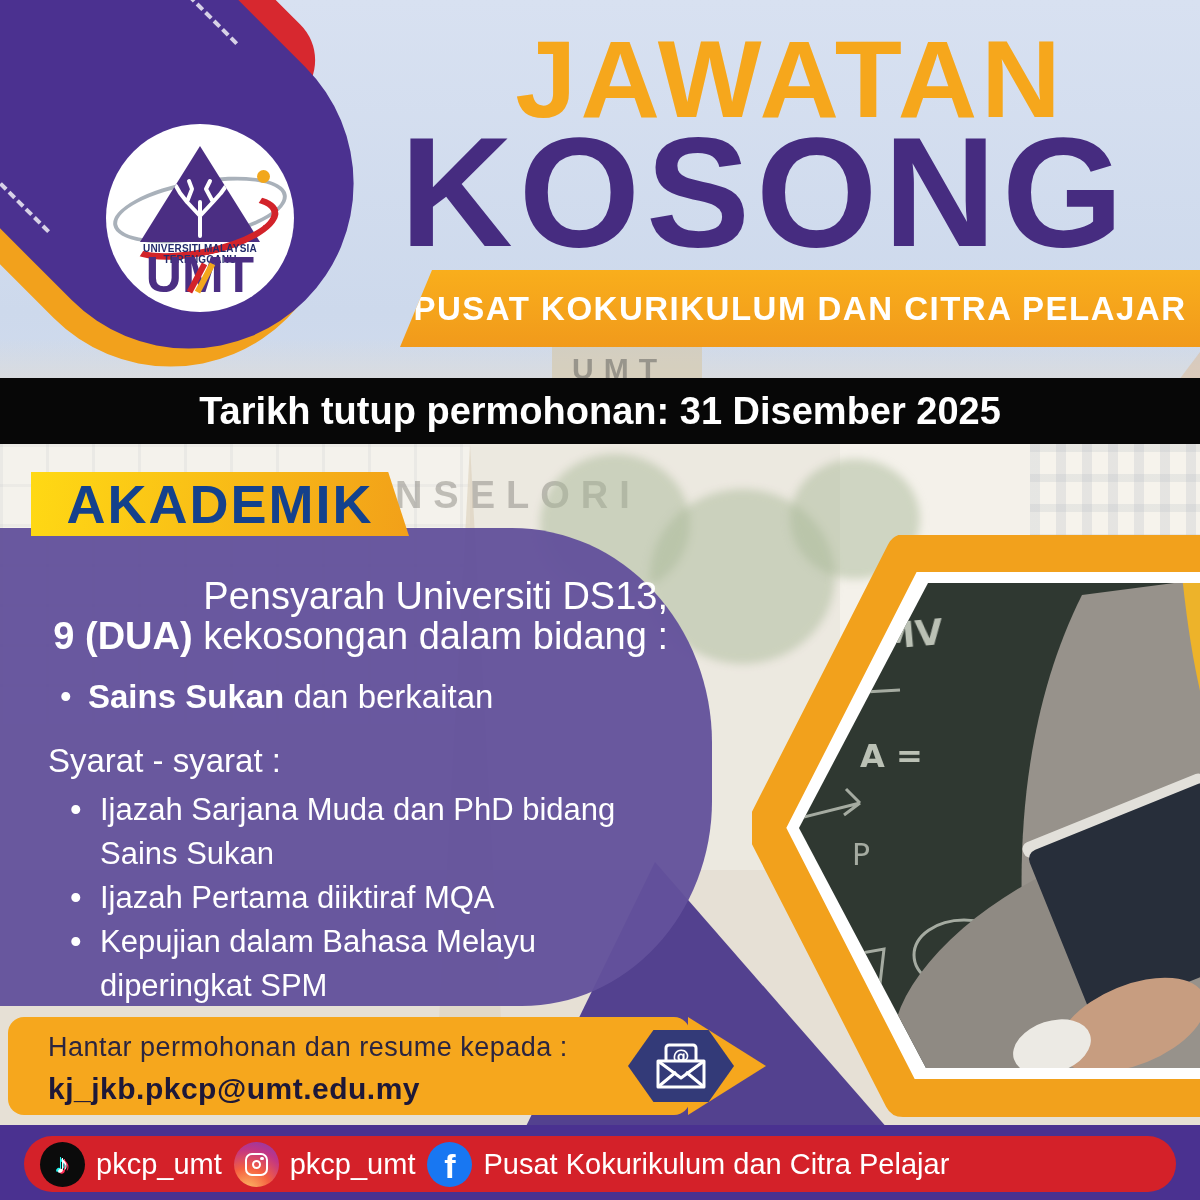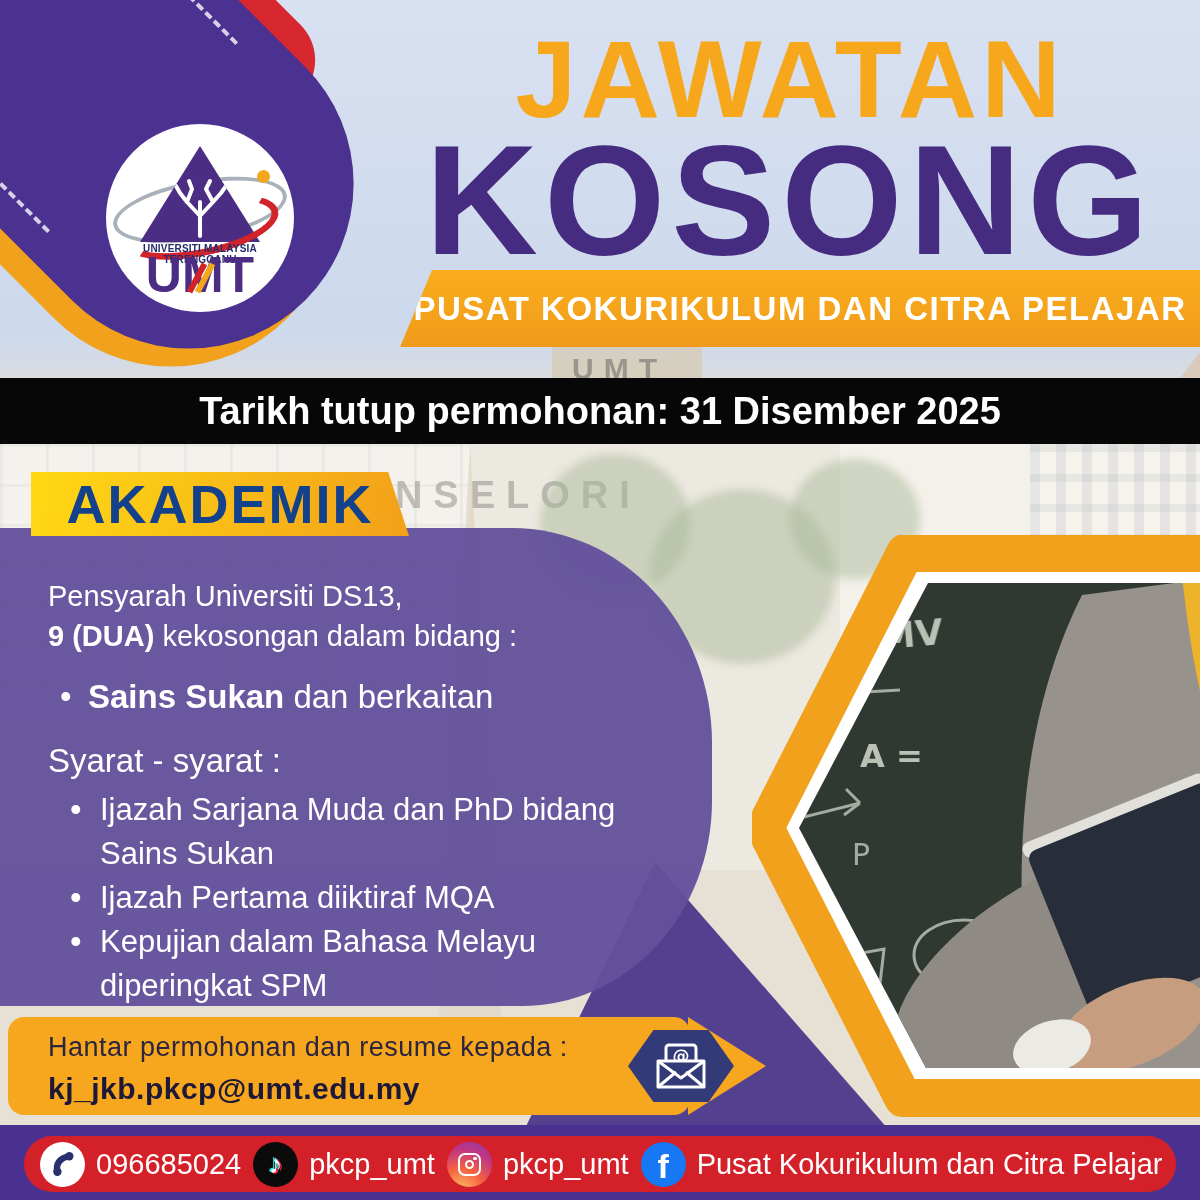--- a/index.html
+++ b/index.html
@@ -48,21 +48,21 @@
   .logo-abbr { position:absolute; left:0; top:126px; width:100%; text-align:center;
                font-size:50px; font-weight:bold; color:#4b2e83; line-height:1; z-index:4; }
   .m-slash-r { position:absolute; left:88px; top:138px; width:6px; height:32px;
                background:#d2232a; transform:rotate(28deg); z-index:5; }
   .m-slash-o { position:absolute; left:96px; top:138px; width:6px; height:32px;
                background:#f2a71c; transform:rotate(28deg); z-index:5; }
 
   
   .title-top { position:absolute; left:400px; top:24px; width:780px; text-align:center;
                font-size:110px; font-weight:bold; letter-spacing:4px; color:#f6a71c; line-height:1; }
-  .title-bottom { position:absolute; left:400px; top:122px; width:780px; text-align:center;
+  .title-bottom { position:absolute; left:400px; top:114px; width:780px; text-align:left;
                   font-size:156px; font-weight:bold; letter-spacing:6px; color:#462c80; line-height:1; }
   .dept-banner { position:absolute; left:400px; top:270px; width:800px; height:77px;
                  background:linear-gradient(180deg,#f9ae1c,#f19a1b);
                  clip-path:polygon(32px 0,100% 0,100% 100%,0 100%);
                  display:flex; align-items:center; justify-content:center;
                  color:#ffffff; font-weight:bold; font-size:33px; letter-spacing:1.5px; }
 
   
   .deadline-bar { position:absolute; left:0; top:378px; width:1200px; height:66px;
                   background:#070707; display:flex; align-items:center; justify-content:center;
@@ -96,21 +96,21 @@
   
   .panel { position:absolute; left:0; top:528px; width:712px; height:478px;
            background:rgba(99,81,155,0.96);
            border-radius:0 200px 190px 0 / 0 215px 205px 0; z-index:2; }
   .badge { position:absolute; left:31px; top:472px; width:378px; height:64px;
            background:linear-gradient(100deg,#ffd914 0%, #f2a019 100%);
            clip-path:polygon(0 0, 94.5% 0, 100% 100%, 0 100%);
            display:flex; align-items:center; justify-content:center;
            color:#14418c; font-weight:bold; font-size:54px; letter-spacing:2px; z-index:3; }
   .panel-content { position:absolute; left:48px; top:576px; width:620px; color:#ffffff; z-index:3; }
-  .intro { font-size:29px; line-height:40px; font-weight:normal; }
+  .intro { font-size:38px; line-height:40px; font-weight:normal;text-align:right; }
   .bold { font-weight:bold; }
   .field-row { margin-top:20px; font-size:33px; line-height:42px; padding-left:40px; position:relative; }
   .field-row .dot, .req-list li .dot { position:absolute; left:12px; top:0; font-size:33px; }
   .syarat-title { margin-top:22px; font-size:33px; line-height:42px; }
   .req-list { list-style:none; margin-top:6px; }
   .req-list li { position:relative; padding-left:52px; font-size:31px; line-height:44px; }
   .req-list li .dot { left:22px; }
 
   
   .wedge { position:absolute; left:450px; top:840px; width:520px; height:360px;
@@ -287,30 +287,20 @@
         <path d="M8,19 L54,19 L54,45 L8,45 Z" fill="#333a78" stroke="#ffffff" stroke-width="3" stroke-linejoin="round"></path>
         <path d="M8,19 L31,36 L54,19" fill="none" stroke="#ffffff" stroke-width="3" stroke-linejoin="round"></path>
         <path d="M8,45 L26,30 M54,45 L36,30" fill="none" stroke="#ffffff" stroke-width="3"></path>
       </svg>
     </div>
   </div>
 
   <div class="footer">
     <div class="contact-bar">
       <div class="contact">
-        <span class="cicon ci-phone">
-          <svg width="28" height="28" viewBox="0 0 40 40">
-            <path d="M12,32 Q8,14 28,9" stroke="#28306e" stroke-width="9" stroke-linecap="round" fill="none"></path>
-            <circle cx="12" cy="31" r="6" fill="#28306e"></circle>
-            <circle cx="29" cy="9" r="6" fill="#28306e"></circle>
-          </svg>
-        </span>
-        <span>096685024</span>
-      </div>
-      <div class="contact">
         <span class="cicon ci-tiktok">
             <span class="tiktok-note">♪</span>
           </span>
         <span>pkcp_umt</span>
       </div>
       <div class="contact">
         <span class="cicon ci-insta">
           <span class="insta-cam">
               <span class="insta-lens"></span>
               <span class="insta-flash"></span>

